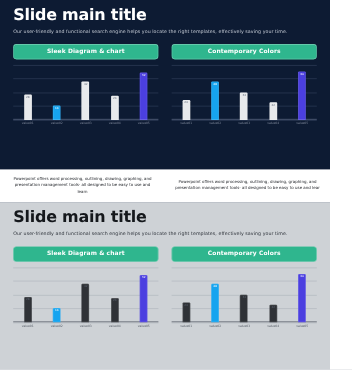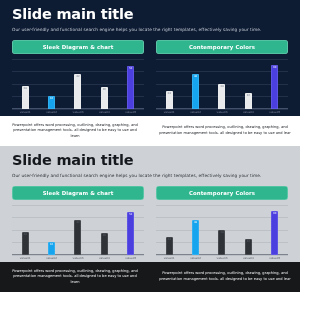--- a/index.html
+++ b/index.html
@@ -3,21 +3,21 @@
 <meta charset="utf-8">
 <style>
   * { margin:0; padding:0; box-sizing:border-box; }
   html,body { width:300px; height:336px; }
   body {
     font-family:"DejaVu Sans", sans-serif;
     background:#ffffff;
     overflow:hidden;
   }
 
-  .slide { position:relative; width:300px; height:146px; overflow:hidden; }
+  .slide { position:relative; width:300px; height:184px; overflow:hidden; }
 
   
   .slide-dark { background:#0d1b33; }
   .slide-dark .body-area { background:#0d1b33; }
 
   
   .slide-light { background:#ced2d6; }
   .slide-light .body-area { background:#ced2d6; }
 
   .inner { position:absolute; left:0; top:0; right:0; bottom:0; }

